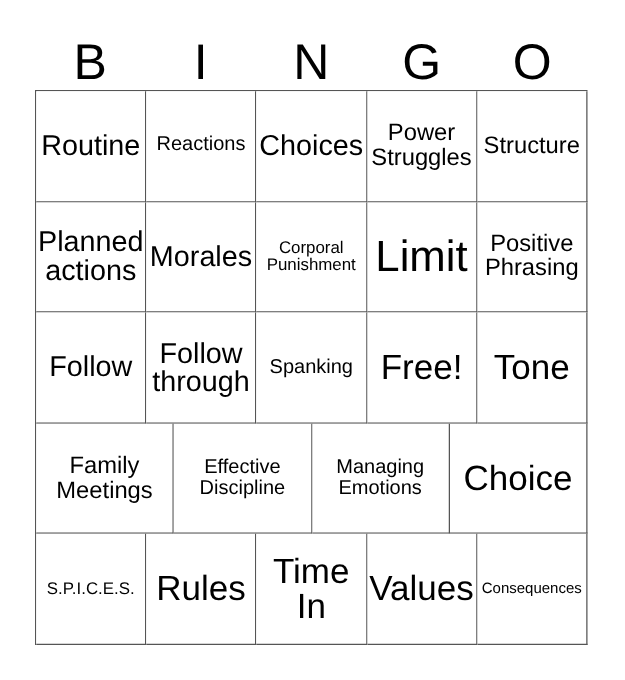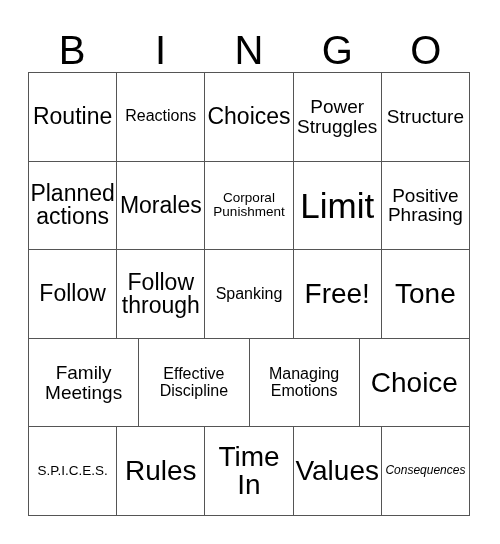--- a/index.html
+++ b/index.html
@@ -80,21 +80,21 @@
     display: block;
     width: 100%;
     text-align: center;
     line-height: 1.02;
     white-space: pre-line;
     word-break: normal;
     color: #000000;
   }
 
   
-  .fs-xs   { font-size: 12px; line-height: 1.12; font-style: italic; }
+  .fs-xs   { font-size: 12px; line-height: 1.12; }
   .fs-sm   { font-size: 13.5px; line-height: 1.08; }
   .fs-md   { font-size: 16px; line-height: 1.06; }
   .fs-lg   { font-size: 19px; line-height: 1.04; text-align: center; }
   .fs-xl   { font-size: 23px; line-height: 1.02; }
   .fs-xxl  { font-size: 28px; line-height: 1.0; }
   .fs-huge { font-size: 35px; line-height: 1.0; }
 </style>
 </head>
 <body>
 

